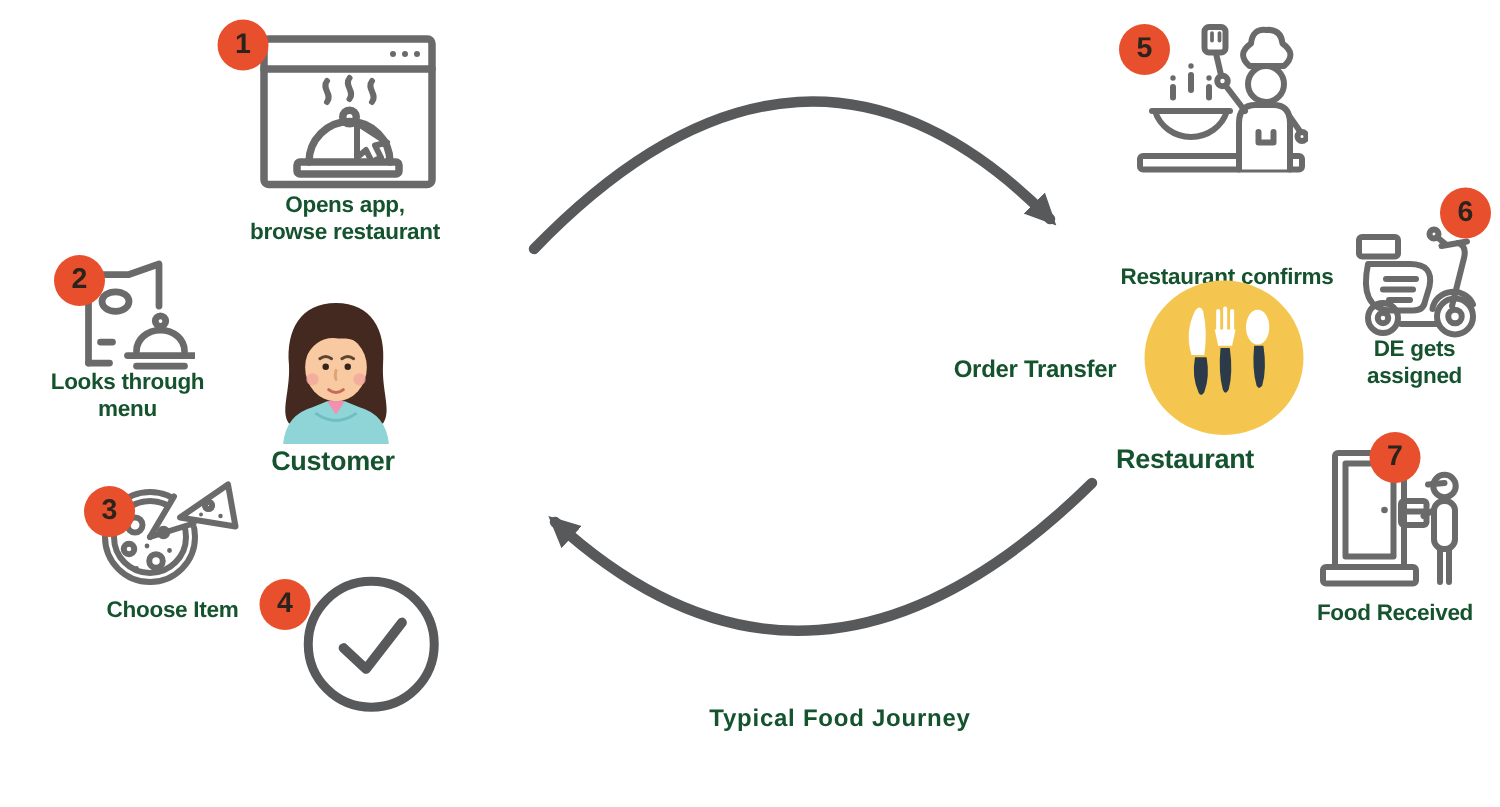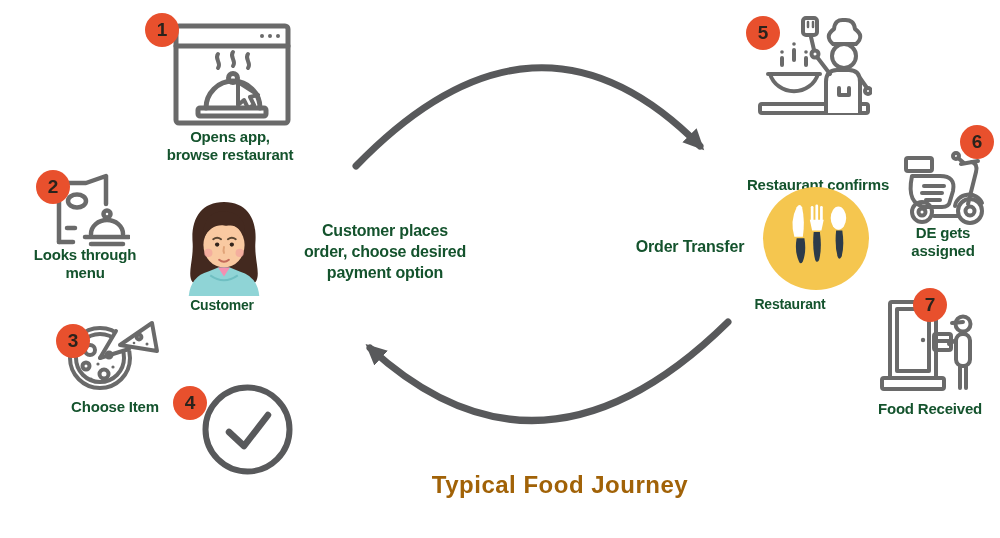--- a/index.html
+++ b/index.html
@@ -11,24 +11,24 @@
   .badge{
     width:34px;height:34px;border-radius:50%;background:#E8502D;
     display:flex;align-items:center;justify-content:center;
     font-weight:bold;font-size:19px;color:#2B231C;z-index:5;
   }
   .label{
     font-weight:bold;color:#14532d;text-align:center;
     white-space:pre-line;line-height:1.22;font-size:15px;letter-spacing:-0.2px;
   }
   .label-lg{font-size:20px;}
-  .actor-label{font-size:14px;}
+  .actor-label{font-size:18px;}
   .flow-label{font-size:16px;line-height:1.3;}
   .title{
-    font-weight:800;color:#a16207;font-size:24px;text-align:center;letter-spacing:0.5px;
+    font-weight:800;color:#14532d;font-size:16px;text-align:center;letter-spacing:0.5px;
   }
   .yellow-circle{
     width:106px;height:103px;border-radius:50%;background:#F5C64F;
     display:flex;align-items:center;justify-content:center;
   }
   svg{display:block;}
 </style>
 </head>
 <body>
 
@@ -132,23 +132,20 @@
       <circle cx="60" cy="56" r="4.2" fill="#F2A49E" opacity="0.75"></circle>
       <path d="M44 50 q-1 4 0 6" stroke="#E0A378" stroke-width="2" fill="none" stroke-linecap="round"></path>
       <path d="M39 63 q5 4 10 0" stroke="#C46A5A" stroke-width="2" fill="none" stroke-linecap="round"></path>
       <path d="M8 100 Q10 80 28 75 L38 71 H50 L60 75 Q78 80 80 100 Z" fill="#8FD4D6"></path>
       <path d="M38 71 L44 80 L50 71 Z" fill="#F48FB1"></path>
       <path d="M30 79 q14 10 28 0" stroke="#6FBFC2" stroke-width="2" fill="none"></path>
     </svg>
   </span>
   <div class="abs label actor-label" style="left:147px;top:297px;width:150px;">Customer</div>
 
-  <div class="abs label flow-label" style="left:285px;top:221px;width:200px;">Customer places
-order, choose desired
-payment option</div>
 
   <span class="abs" style="left:756px;top:12px;">
     <svg width="116" height="106" viewBox="0 0 116 106" fill="none" stroke="#6A6A6A" stroke-width="4" stroke-linecap="round" stroke-linejoin="round">
       <rect x="4" y="92" width="108" height="9" rx="2"></rect>
       <path d="M12 62 h52"></path>
       <path d="M14 62 a25 24 0 0 0 48 0"></path>
       <circle cx="26" cy="40" r="1.8" fill="#6A6A6A" stroke="none"></circle>
       <circle cx="38" cy="32" r="1.8" fill="#6A6A6A" stroke="none"></circle>
       <circle cx="50" cy="40" r="1.8" fill="#6A6A6A" stroke="none"></circle>
       <line x1="26" y1="46" x2="26" y2="53"></line>

